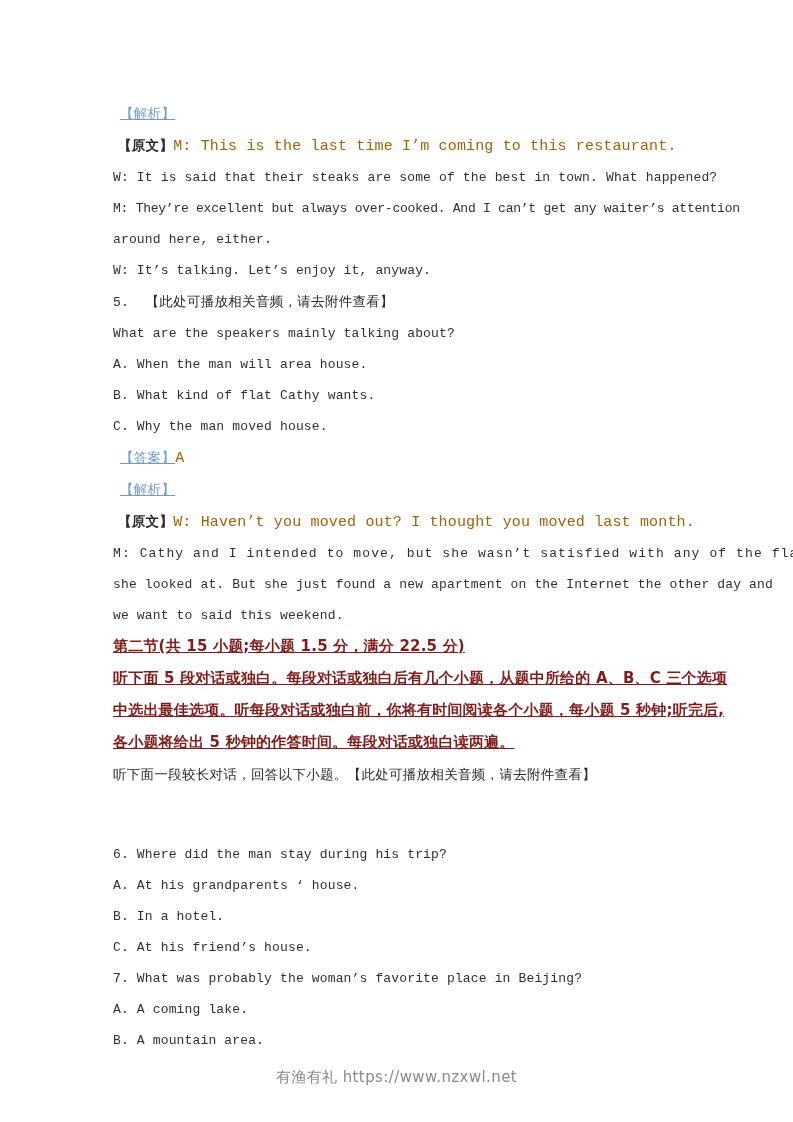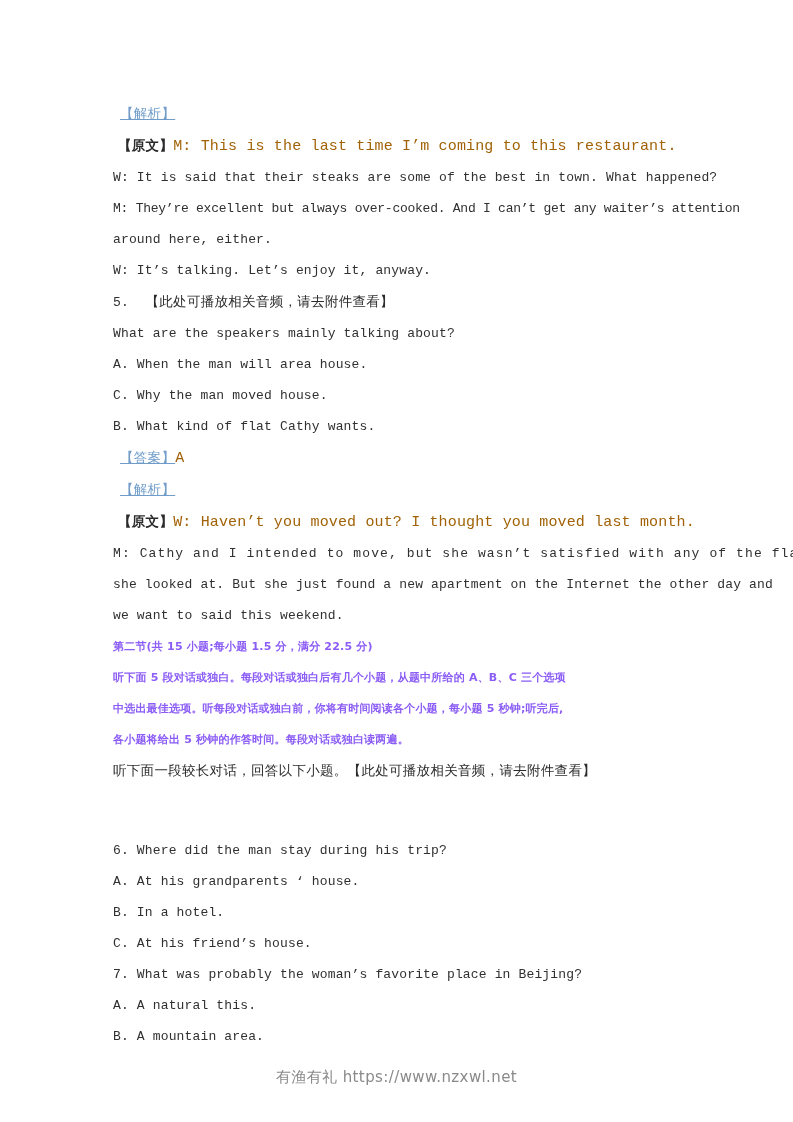--- a/index.html
+++ b/index.html
@@ -57,23 +57,24 @@
 
   
   .cn {
     font-family: "DejaVu Sans", "Liberation Sans", sans-serif;
     font-size: 13.5px;
     color: #2b2b2b;
     letter-spacing: 0.3px;
   }
   .cn-bold {
     font-weight: bold;
-    font-size: 11px;
-    color: #8b5cf6;
+    font-size: 15px;
+    color: #7f1d1d;
     letter-spacing: 0.2px;
+    text-decoration: underline;
   }
 
   
   .tag-blue {
     color: #6f9cc8;
     font-family: "DejaVu Sans", "Liberation Sans", sans-serif;
     font-size: 13.5px;
     letter-spacing: 0.3px;
   }
   .tag-dark {
@@ -115,38 +116,38 @@
   <div class="content" id="body-column">
       <div class="ln"><span class="tag-blue indent-md">【解析】</span></div>
       <div class="ln"><span class="tag-dark indent-sm">【原文】</span><span class="after-tag">M: This is the last time I’m coming to this restaurant.</span></div>
       <div class="ln"><span class="en">W: It is said that their steaks are some of the best in town. What happened?</span></div>
       <div class="ln"><span class="en en-tight">M: They’re excellent but always over-cooked. And I can’t get any waiter’s attention</span></div>
       <div class="ln"><span class="en">around here, either.</span></div>
       <div class="ln"><span class="en">W: It’s talking. Let’s enjoy it, anyway.</span></div>
       <div class="ln"><span class="en">5.</span><span>&nbsp;&nbsp;</span><span class="cn">【此处可播放相关音频，请去附件查看】</span></div>
       <div class="ln"><span class="en">What are the speakers mainly talking about?</span></div>
       <div class="ln"><span class="en">A. When the man will area house.</span></div>
+      <div class="ln"><span class="en">B. What kind of flat Cathy wants.</span></div>
       <div class="ln"><span class="en">C. Why the man moved house.</span></div>
-      <div class="ln"><span class="en">B. What kind of flat Cathy wants.</span></div>
       <div class="ln"><span class="tag-blue indent-md">【答案】</span><span class="after-tag">A</span></div>
       <div class="ln"><span class="tag-blue indent-md">【解析】</span></div>
       <div class="ln"><span class="tag-dark indent-sm">【原文】</span><span class="after-tag">W: Haven’t you moved out? I thought you moved last month.</span></div>
       <div class="ln"><span class="en en-wide">M: Cathy and I intended to move, but she wasn’t satisfied with any of the flats</span></div>
       <div class="ln"><span class="en">she looked at. But she just found a new apartment on the Internet the other day and</span></div>
       <div class="ln"><span class="en">we want to said this weekend.</span></div>
       <div class="ln"><span class="cn cn-bold">第二节(共 15 小题;每小题 1.5 分，满分 22.5 分)</span></div>
       <div class="ln"><span class="cn cn-bold">听下面 5 段对话或独白。每段对话或独白后有几个小题，从题中所给的 A、B、C 三个选项</span></div>
       <div class="ln"><span class="cn cn-bold">中选出最佳选项。听每段对话或独白前，你将有时间阅读各个小题，每小题 5 秒钟;听完后,</span></div>
       <div class="ln"><span class="cn cn-bold">各小题将给出 5 秒钟的作答时间。每段对话或独白读两遍。</span></div>
       <div class="ln"><span class="cn">听下面一段较长对话，回答以下小题。【此处可播放相关音频，请去附件查看】</span></div>
       <div class="spacer-gap"></div>
       <div class="ln"><span class="en">6. Where did the man stay during his trip?</span></div>
       <div class="ln"><span class="en">A. At his grandparents ‘ house.</span></div>
       <div class="ln"><span class="en">B. In a hotel.</span></div>
       <div class="ln"><span class="en">C. At his friend’s house.</span></div>
       <div class="ln"><span class="en">7. What was probably the woman’s favorite place in Beijing?</span></div>
-      <div class="ln"><span class="en">A. A natural this.</span></div>
+      <div class="ln"><span class="en">A. A coming lake.</span></div>
       <div class="ln"><span class="en">B. A mountain area.</span></div>
     </div>
 
   <div class="watermark">有渔有礼 https://www.nzxwl.net</div>
 
 </div>
 
 </body></html>

